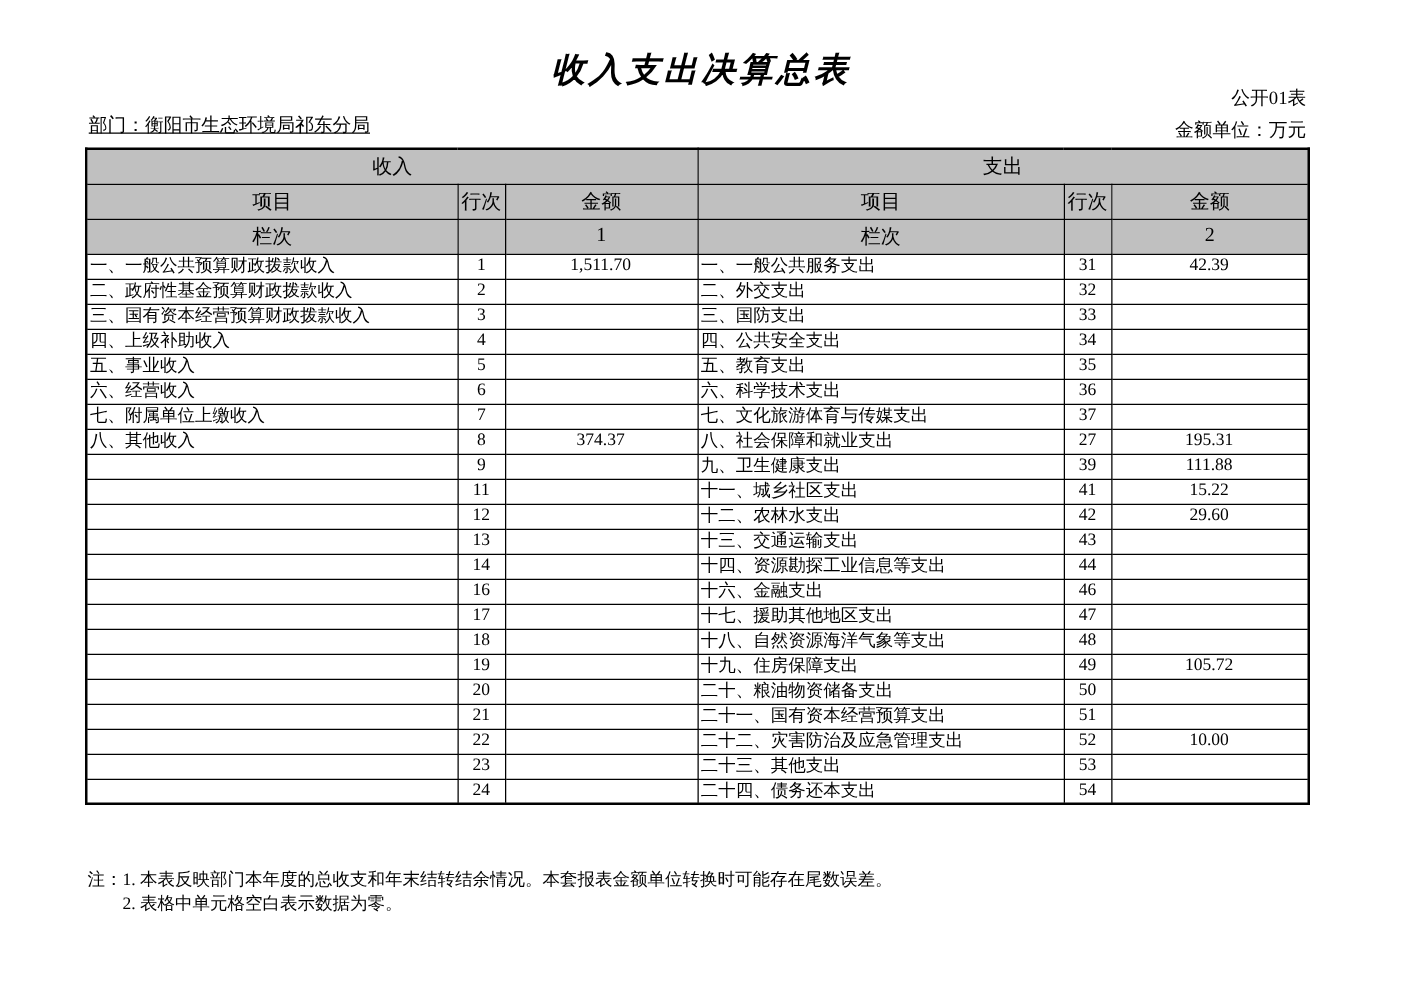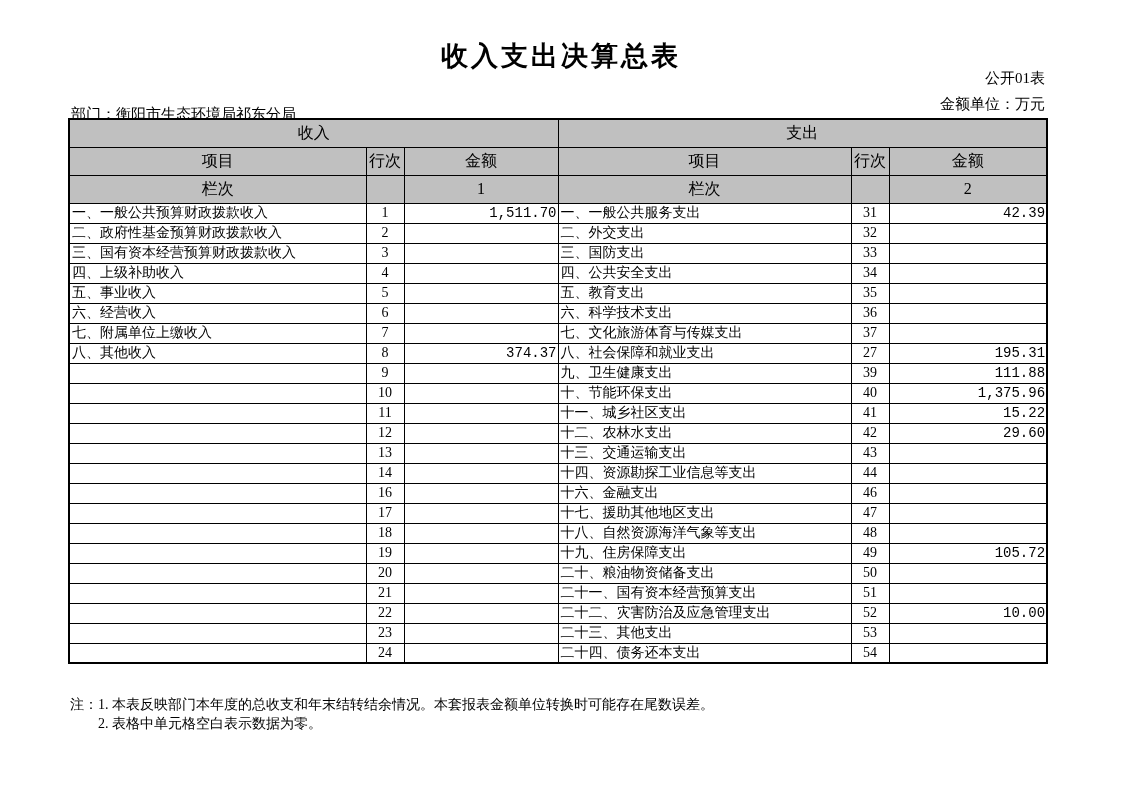--- a/index.html
+++ b/index.html
@@ -9,28 +9,28 @@
     font-family: "Liberation Serif", "DejaVu Serif", serif;
     color: #000;
     position: relative;
     overflow: hidden;
   }
   .sheet { position: absolute; inset: 0; }
 
   .doc-title {
     position: absolute; top: 38px; left: 0; width: 1122px;
     text-align: center;
-    font-size: 27px; font-weight: bold; letter-spacing: 3px;
+    font-size: 27px; font-weight: bold; letter-spacing: 3px; font-style: italic;
   }
   .table-code {
     position: absolute; top: 69px; right: 77px;
     font-size: 15px;
   }
   .dept-line {
-    position: absolute; top: 105px; left: 71px;
+    position: absolute; top: 91px; left: 71px;
     font-size: 15px;
     text-decoration: underline;
   }
   .unit-line {
     position: absolute; top: 95px; right: 77px;
     font-size: 15px;
   }
 
   table.main {
     position: absolute; top: 118px; left: 68px;
@@ -49,21 +49,21 @@
     background: #c0c0c0;
     height: 28px;
     text-align: center;
     vertical-align: middle;
     font-size: 16px;
     border-bottom-width: 2px;
   }
   tbody td { height: 20px; vertical-align: middle; }
   td.item   { text-align: left;  padding-left: 2px; }
   td.line   { text-align: center; }
-  td.amount { text-align: right; padding-right: 1px; font-family: Liberation Mono, monospace; }
+  td.amount { text-align: center; padding-right: 1px; }
   td.mid    { border-left-width: 2px; }
 
   .notes {
     position: absolute; top: 695px; left: 70px;
     font-size: 14px; line-height: 19px;
   }
   .note-2 { padding-left: 28px; }
 </style>
 </head>
 <body>
@@ -181,28 +181,20 @@
 
     <tr>
       <td class="item">&nbsp;</td>
       <td class="line">9</td>
       <td class="amount">&nbsp;</td>
       <td class="item mid">九、卫生健康支出</td>
       <td class="line">39</td>
       <td class="amount">111.88</td>
     </tr>
 
-    <tr>
-      <td class="item">&nbsp;</td>
-      <td class="line">10</td>
-      <td class="amount">&nbsp;</td>
-      <td class="item mid">十、节能环保支出</td>
-      <td class="line">40</td>
-      <td class="amount">1,375.96</td>
-    </tr>
 
     <tr>
       <td class="item">&nbsp;</td>
       <td class="line">11</td>
       <td class="amount">&nbsp;</td>
       <td class="item mid">十一、城乡社区支出</td>
       <td class="line">41</td>
       <td class="amount">15.22</td>
     </tr>
 

